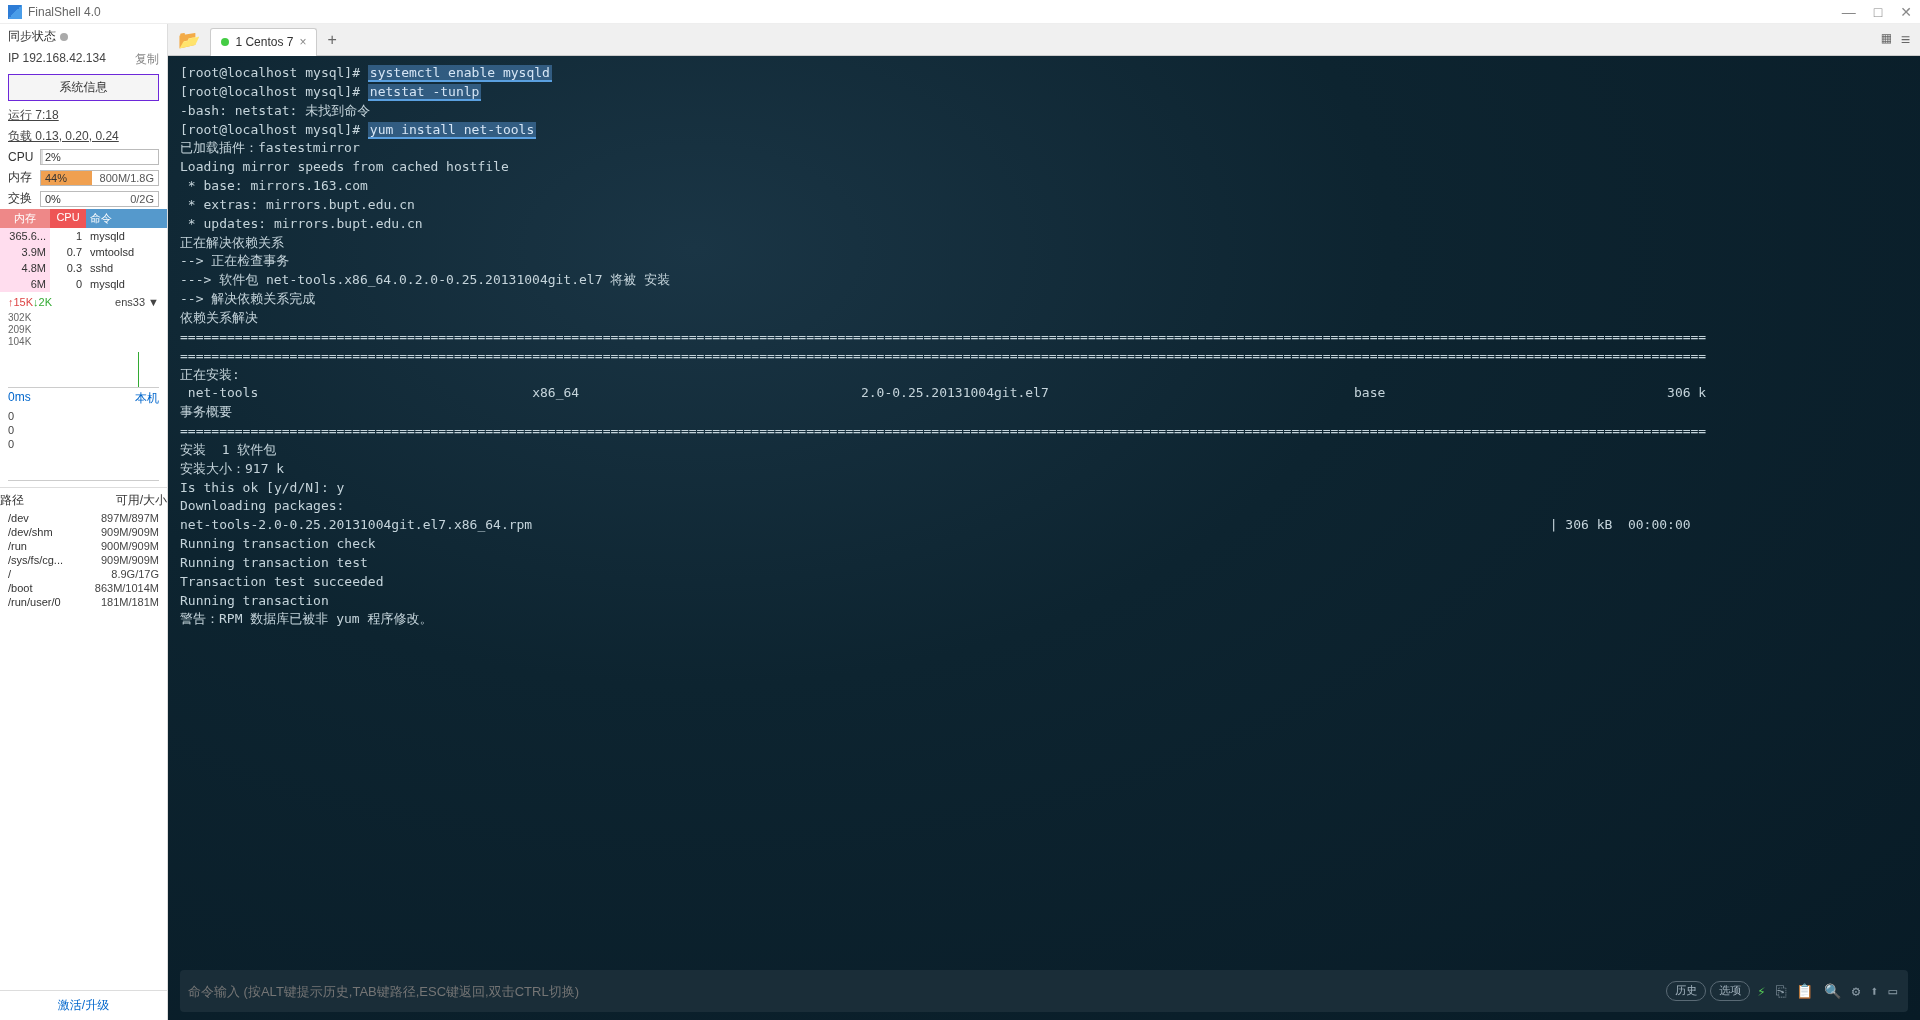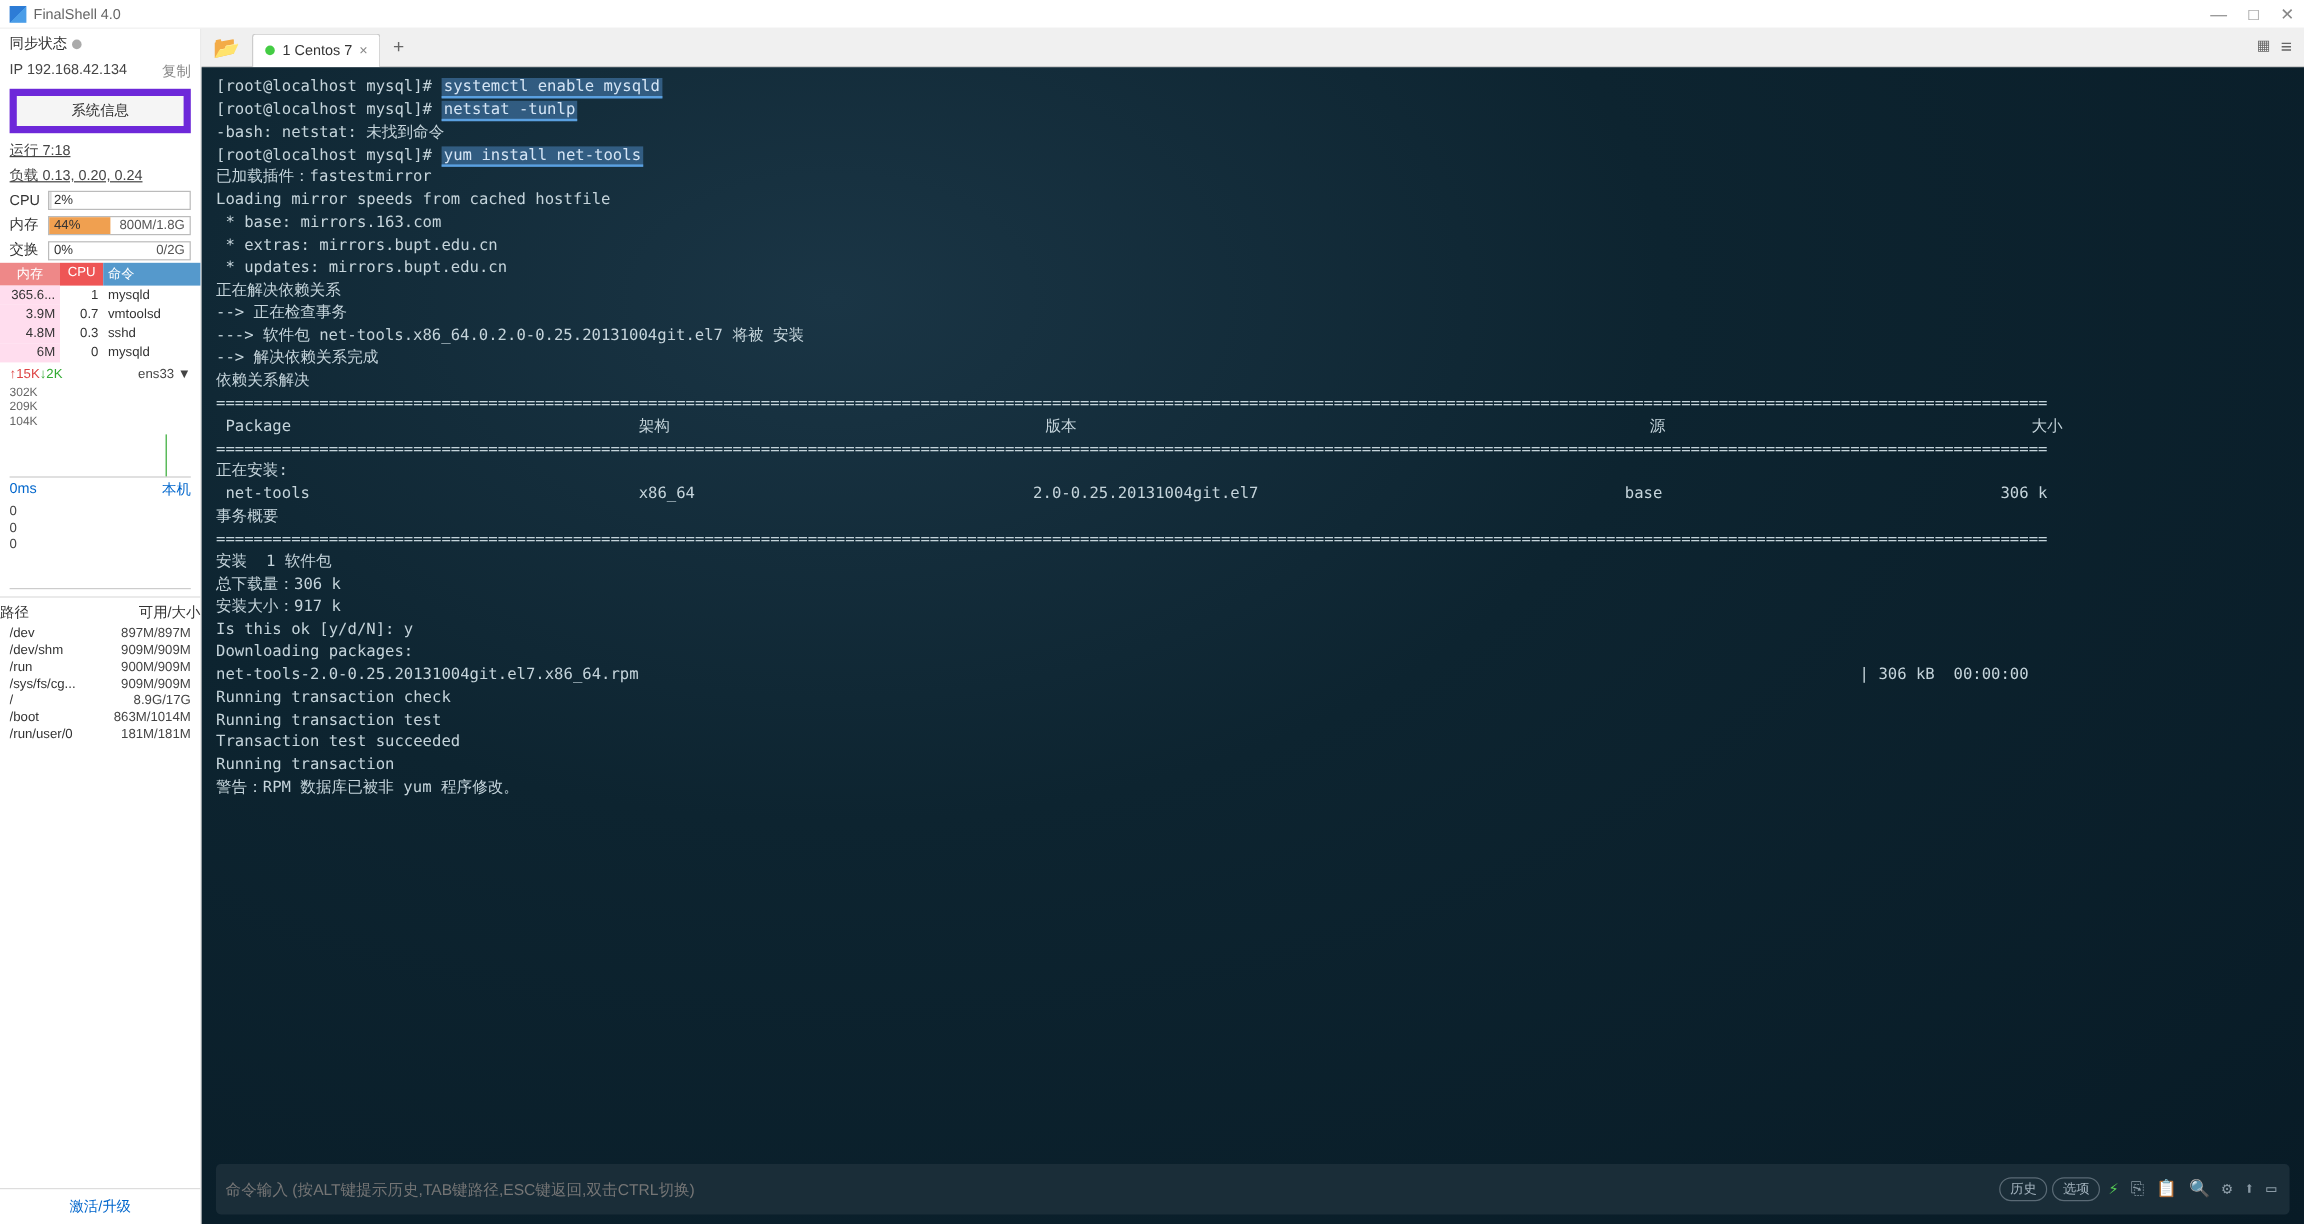--- a/index.html
+++ b/index.html
@@ -8,21 +8,21 @@
 .titlebar .logo { width: 14px; height: 14px; background: linear-gradient(135deg,#2d7cd6 50%,#4a9de8 50%); margin-right: 6px; }
 .titlebar .title { flex: 1; color: #666; }
 .win-controls { display: flex; gap: 18px; color: #888; }
 .win-controls span { cursor: pointer; font-size: 14px; }
 .main { display: flex; height: calc(100% - 24px); }
 .sidebar { width: 168px; background: #fff; border-right: 1px solid #ddd; display: flex; flex-direction: column; font-size: 12px; }
 .sync-row { padding: 4px 8px; display: flex; align-items: center; }
 .sync-dot { width: 8px; height: 8px; border-radius: 50%; background: #aaa; margin-left: 4px; }
 .ip-row { padding: 2px 8px; display: flex; justify-content: space-between; color: #444; }
 .copy-link { color: #888; }
-.sys-btn { margin: 4px 8px; padding: 4px 0; text-align: center; border: 6px solid #6d28d9; background: #f5f5f5; cursor: pointer; }
+.sys-btn { margin: 4px 8px; padding: 4px 0; text-align: center; border: 1px solid #6d28d9; background: #f5f5f5; cursor: pointer; }
 .info-line { padding: 2px 8px; color: #444; text-decoration: underline; }
 .metric-row { display: flex; align-items: center; padding: 2px 8px; gap: 4px; }
 .metric-label { width: 28px; }
 .bar { flex: 1; height: 16px; border: 1px solid #bbb; position: relative; background: #fff; }
 .bar-fill { height: 100%; background: #f0a050; }
 .bar-text { position: absolute; left: 4px; top: 0; line-height: 14px; font-size: 11px; }
 .bar-right { position: absolute; right: 4px; top: 0; line-height: 14px; font-size: 11px; color: #555; }
 .proc-head { display: flex; font-size: 11px; }
 .proc-head div, .proc-row div { padding: 2px 4px; }
 .ph-mem { width: 50px; background: #e88; color: #fff; text-align: center; }
@@ -236,31 +236,29 @@
           <div class="term-line"> * extras: mirrors.bupt.edu.cn</div>
           <div class="term-line"> * updates: mirrors.bupt.edu.cn</div>
           <div class="term-line">正在解决依赖关系</div>
           <div class="term-line">--&gt; 正在检查事务</div>
           <div class="term-line">---&gt; 软件包 net-tools.x86_64.0.2.0-0.25.20131004git.el7 将被 安装</div>
           <div class="term-line">--&gt; 解决依赖关系完成</div>
           <div class="term-line"></div>
           <div class="term-line">依赖关系解决</div>
           <div class="term-line"></div>
           <div class="term-line">===================================================================================================================================================================================================</div>
-          <div class="term-line"> Package                                     架构                                        版本                                                             源                                       大小</div>
           <div class="term-line">===================================================================================================================================================================================================</div>
           <div class="term-line">正在安装:</div>
           <div class="term-line"> net-tools                                   x86_64                                    2.0-0.25.20131004git.el7                                       base                                    306 k</div>
           <div class="term-line"></div>
           <div class="term-line">事务概要</div>
           <div class="term-line"></div>
           <div class="term-line">===================================================================================================================================================================================================</div>
           <div class="term-line">安装  1 软件包</div>
           <div class="term-line"></div>
-          <div class="term-line">总下载量：306 k</div>
           <div class="term-line">安装大小：917 k</div>
           <div class="term-line">Is this ok [y/d/N]: y</div>
           <div class="term-line">Downloading packages:</div>
           <div class="term-line">net-tools-2.0-0.25.20131004git.el7.x86_64.rpm                                                                                                                                  | 306 kB  00:00:00</div>
           <div class="term-line">Running transaction check</div>
           <div class="term-line">Running transaction test</div>
           <div class="term-line">Transaction test succeeded</div>
           <div class="term-line">Running transaction</div>
           <div class="term-line">警告：RPM 数据库已被非 yum 程序修改。</div>
         </div>

